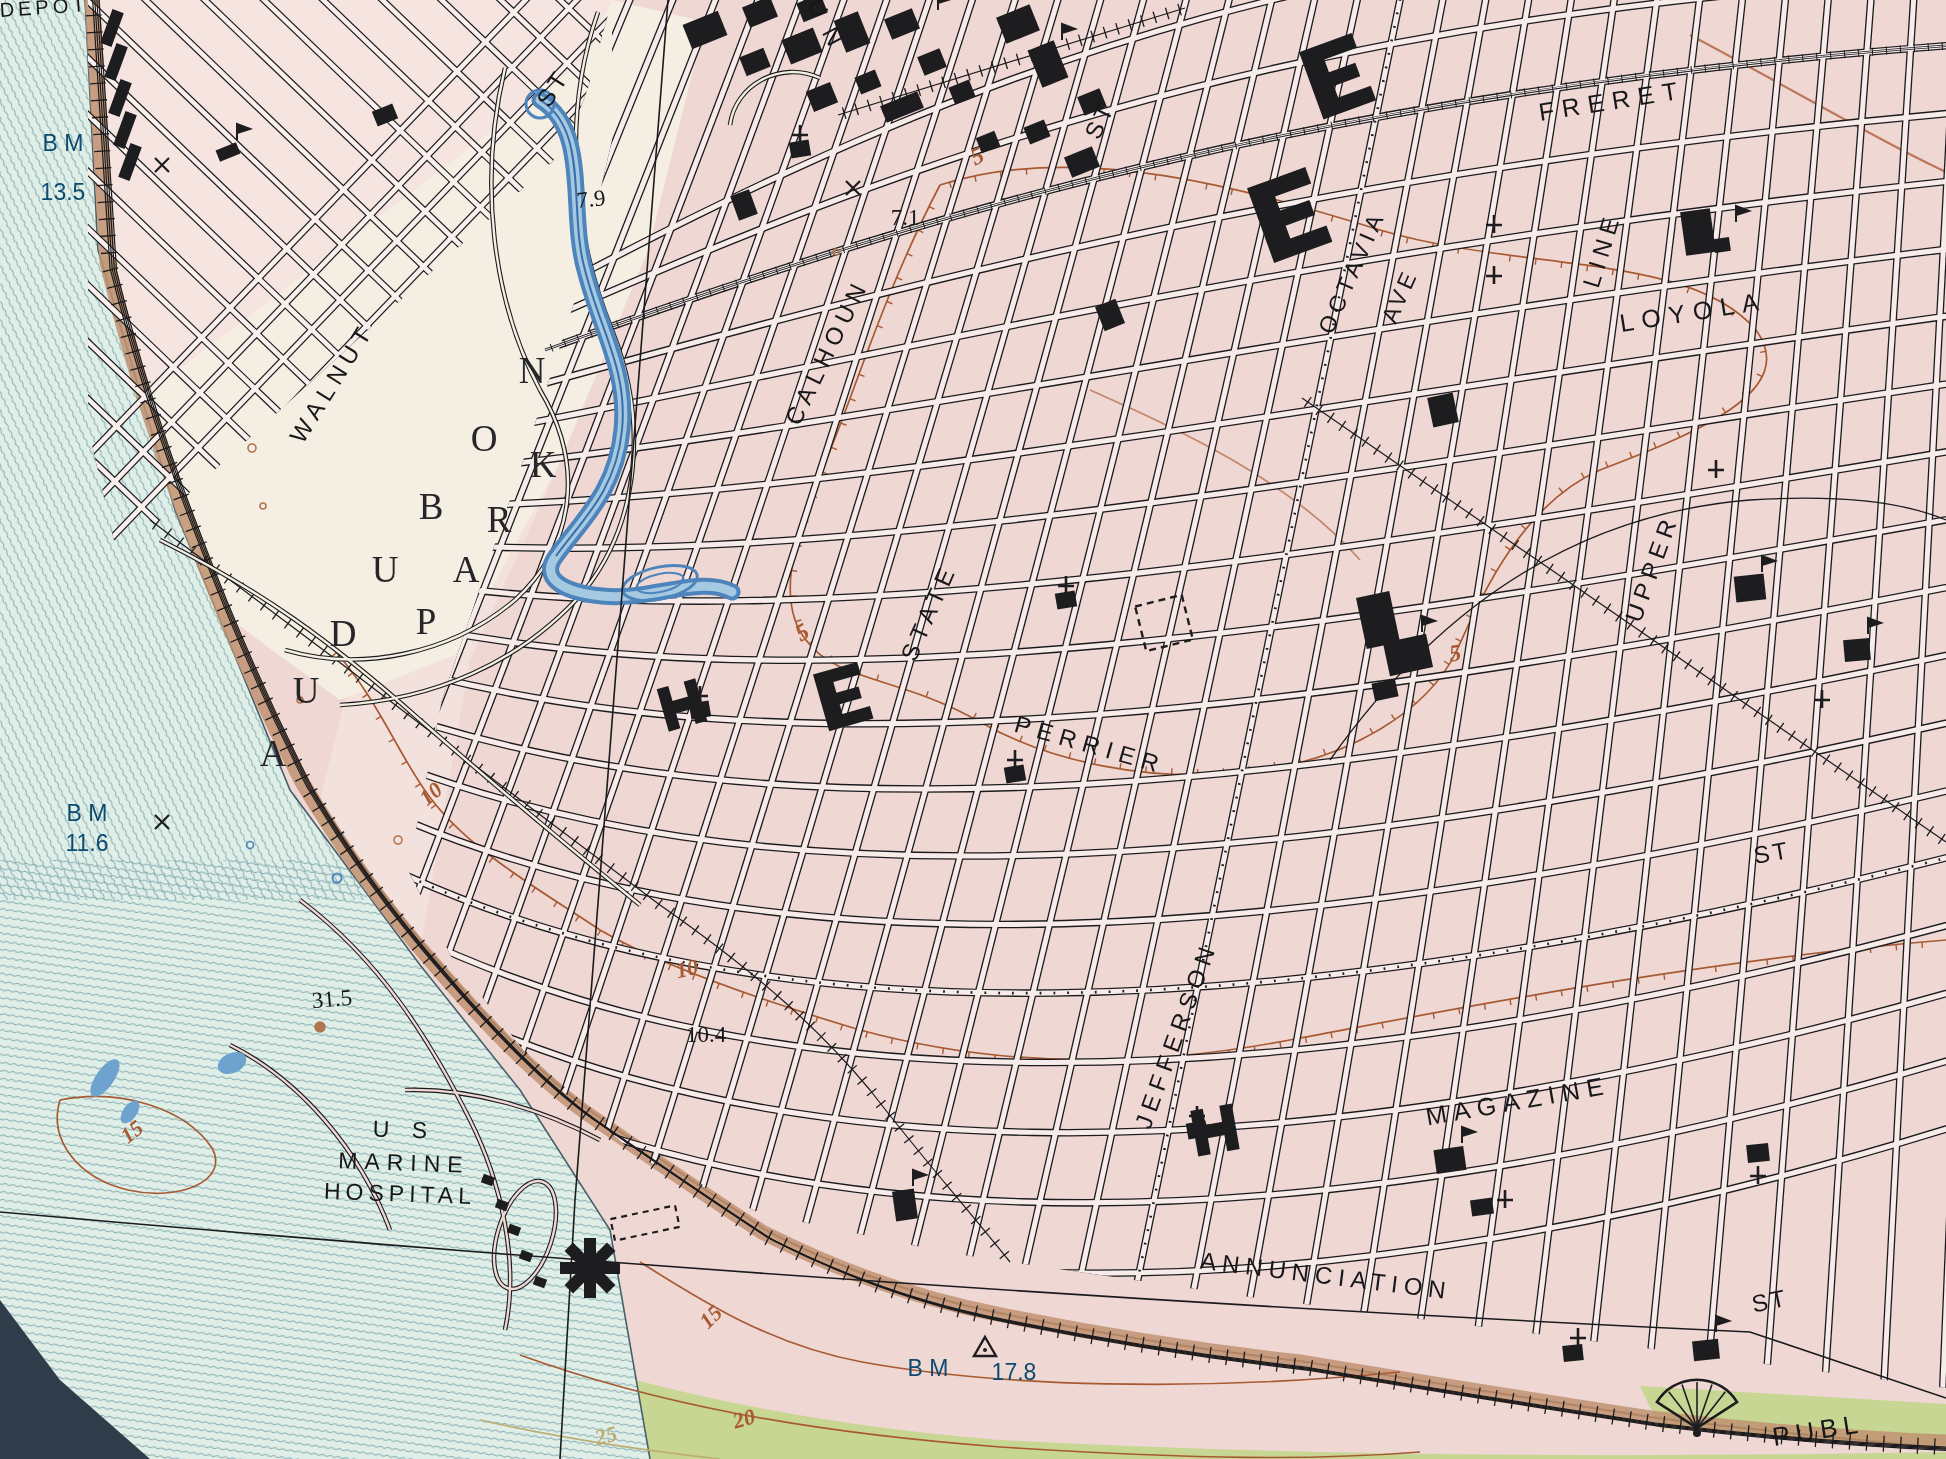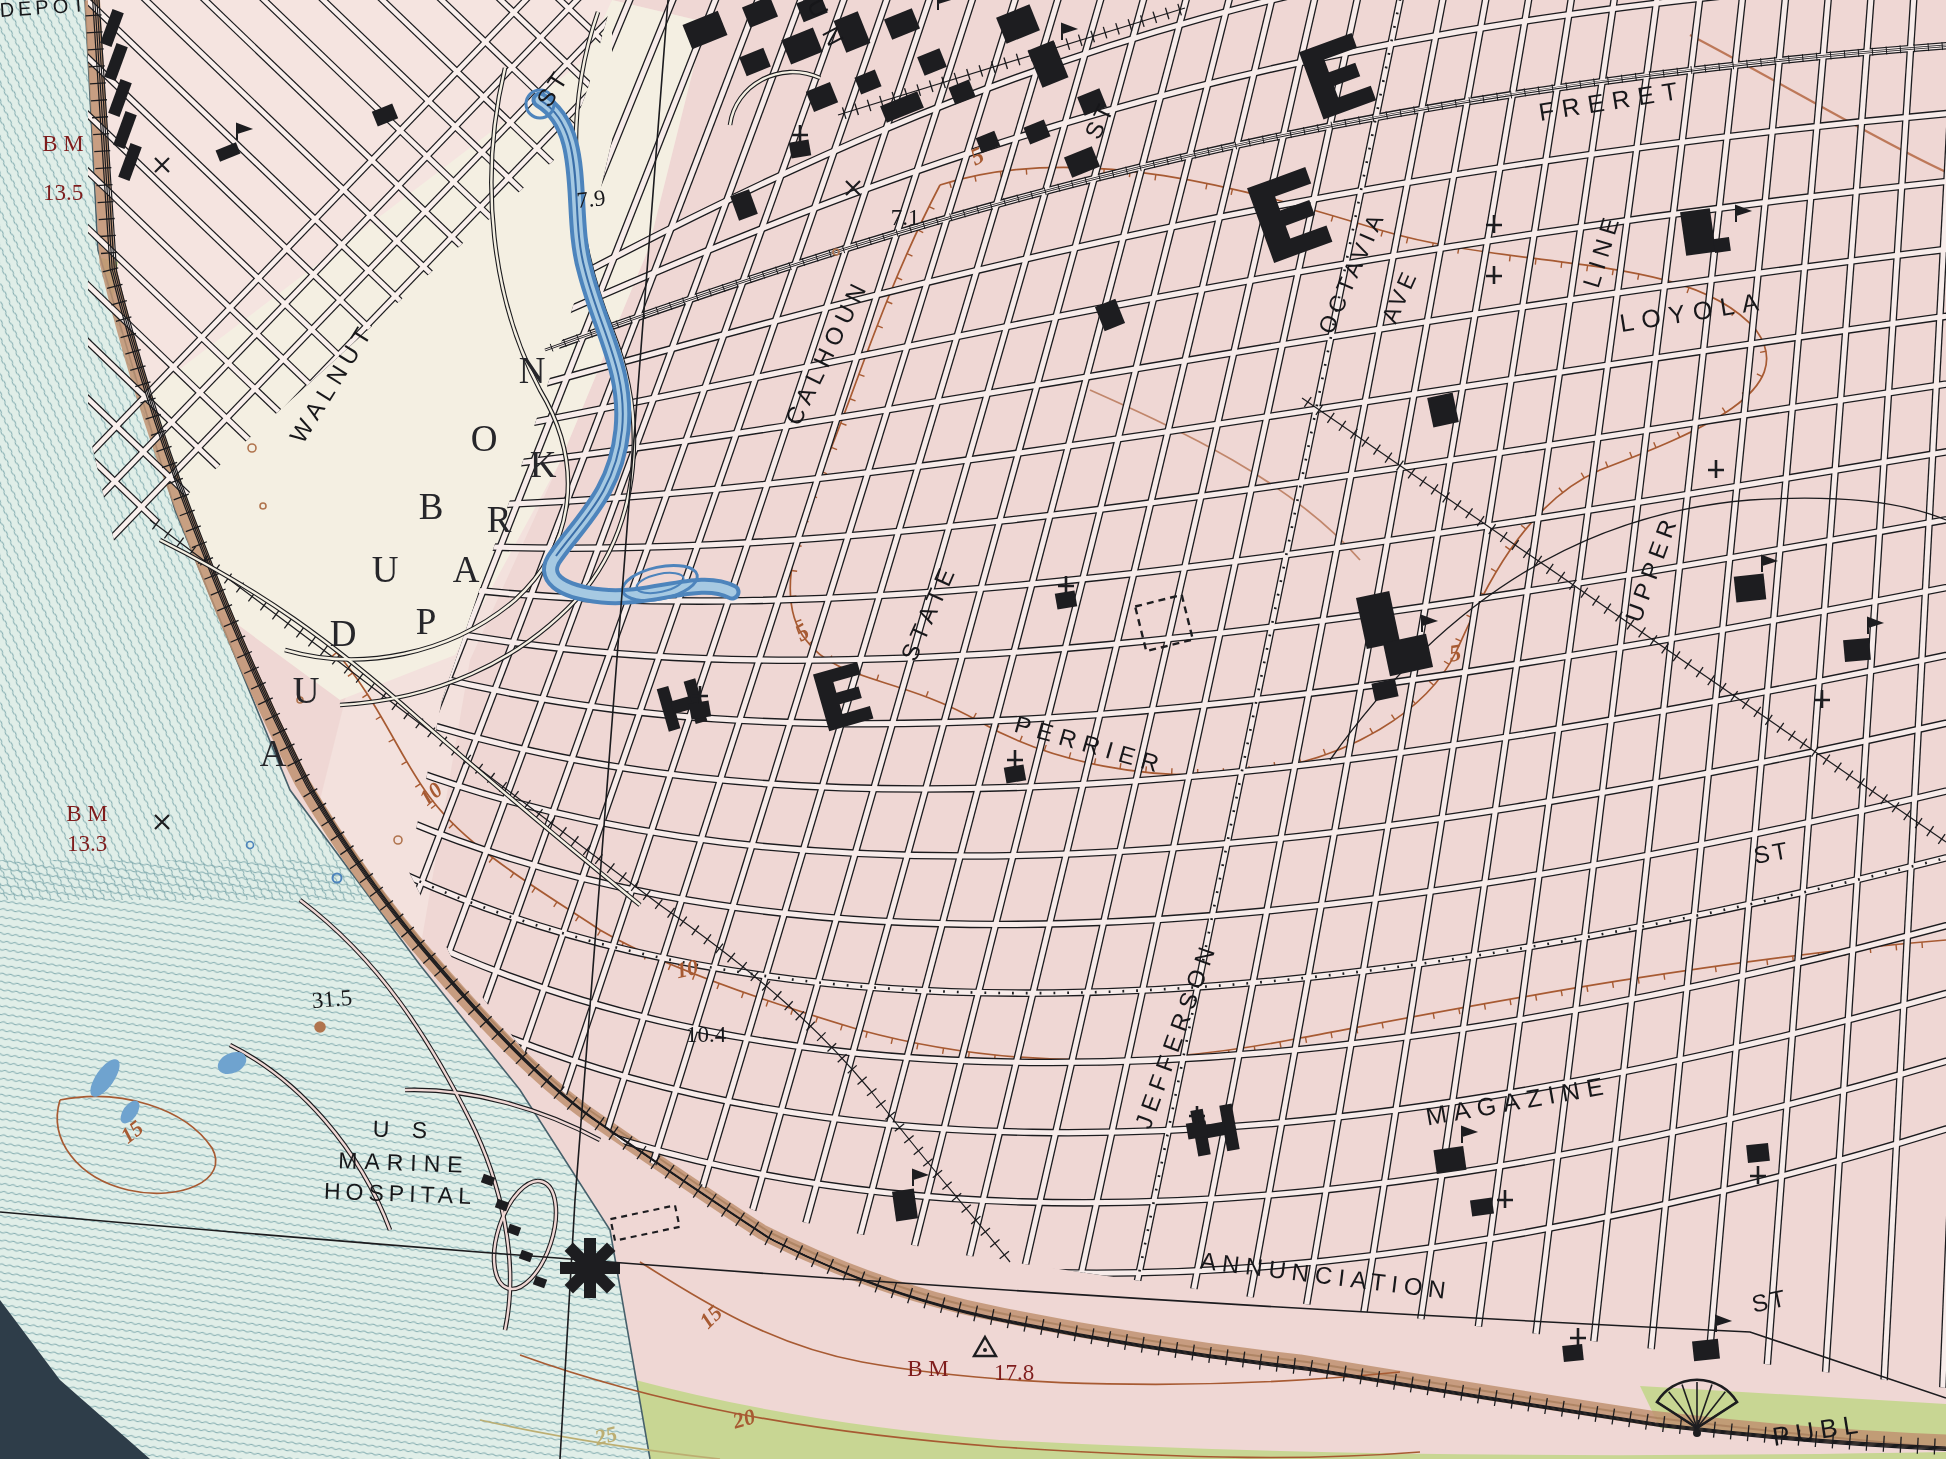--- a/index.html
+++ b/index.html
@@ -5,21 +5,21 @@
   html,body{margin:0;padding:0;background:#222;}
   #stage{position:relative;width:1946px;height:1459px;overflow:hidden;
          background:#efd7d4;font-family:"Liberation Sans",sans-serif;}
   #mapsvg{position:absolute;left:0;top:0;}
   #labels{position:absolute;left:0;top:0;width:100%;height:100%;pointer-events:none;}
   .mlabel{position:absolute;white-space:pre;color:#17171a;
           transform:translate(-50%,-50%);line-height:1;}
   .serif{font-family:"Liberation Serif",serif;}
   .contour{font-family:"Liberation Serif",serif;font-style:italic;font-weight:bold;color:#a75a32;}
   .parkletter{font-family:"Liberation Serif",serif;color:#26262a;}
-  .bm{font-family:Liberation Serif, serif;color:#7f1d1d;}
+  .bm{font-family:Liberation Sans, sans-serif;color:#0c4a6e;}
 </style>
 </head>
 <body>
 
 <div id="stage">
 <svg id="mapsvg" width="1946" height="1459" viewBox="0 0 1946 1459" xmlns="http://www.w3.org/2000/svg">
   <defs>
     <pattern id="wl1" width="8" height="8" patternUnits="userSpaceOnUse" patternTransform="rotate(64)">
       <path d="M0 4 q2 -1.6 4 0 t4 0" stroke="#7fa9ad" stroke-width="1" fill="none"></path>
     </pattern>
@@ -1095,17 +1095,17 @@
       <div class="mlabel contour" style="left: 1455px; top: 653px; font-size: 24px; transform: translate(-50%, -50%) rotate(-8deg);">5</div>
       <div class="mlabel contour" style="left: 431px; top: 794px; font-size: 22px; transform: translate(-50%, -50%) rotate(-40deg);">10</div>
       <div class="mlabel contour" style="left: 687px; top: 969px; font-size: 22px; transform: translate(-50%, -50%) rotate(-12deg);">10</div>
       <div class="mlabel contour" style="left: 132px; top: 1132px; font-size: 22px; transform: translate(-50%, -50%) rotate(-38deg);">15</div>
       <div class="mlabel contour" style="left: 711px; top: 1317px; font-size: 22px; transform: translate(-50%, -50%) rotate(-44deg);">15</div>
       <div class="mlabel contour" style="left: 744px; top: 1419px; font-size: 22px; transform: translate(-50%, -50%) rotate(-16deg);">20</div>
       <div class="mlabel contour" style="left: 606px; top: 1436px; font-size: 22px; transform: translate(-50%, -50%) rotate(-14deg); color: rgb(188, 174, 114);">25</div>
       <div class="mlabel bm" style="left: 63px; top: 143px; font-size: 23px; transform: translate(-50%, -50%) rotate(0deg);">B M</div>
       <div class="mlabel bm" style="left: 63px; top: 172px; font-size: 23px; transform: translate(-50%, -50%) rotate(0deg); margin-top: 20px;">13.5</div>
       <div class="mlabel bm" style="left: 87px; top: 813px; font-size: 23px; transform: translate(-50%, -50%) rotate(0deg);">B M</div>
-      <div class="mlabel bm" style="left: 87px; top: 843px; font-size: 23px; transform: translate(-50%, -50%) rotate(0deg);">13.3</div>
+      <div class="mlabel bm" style="left: 87px; top: 843px; font-size: 23px; transform: translate(-50%, -50%) rotate(0deg);">11.6</div>
       <div class="mlabel bm" style="left: 928px; top: 1368px; font-size: 23px; transform: translate(-50%, -50%) rotate(0deg);">B M</div>
       <div class="mlabel bm" style="left: 1014px; top: 1372px; font-size: 23px; transform: translate(-50%, -50%) rotate(0deg);">17.8</div>
     </div>
 </div>
 
 </body></html>

